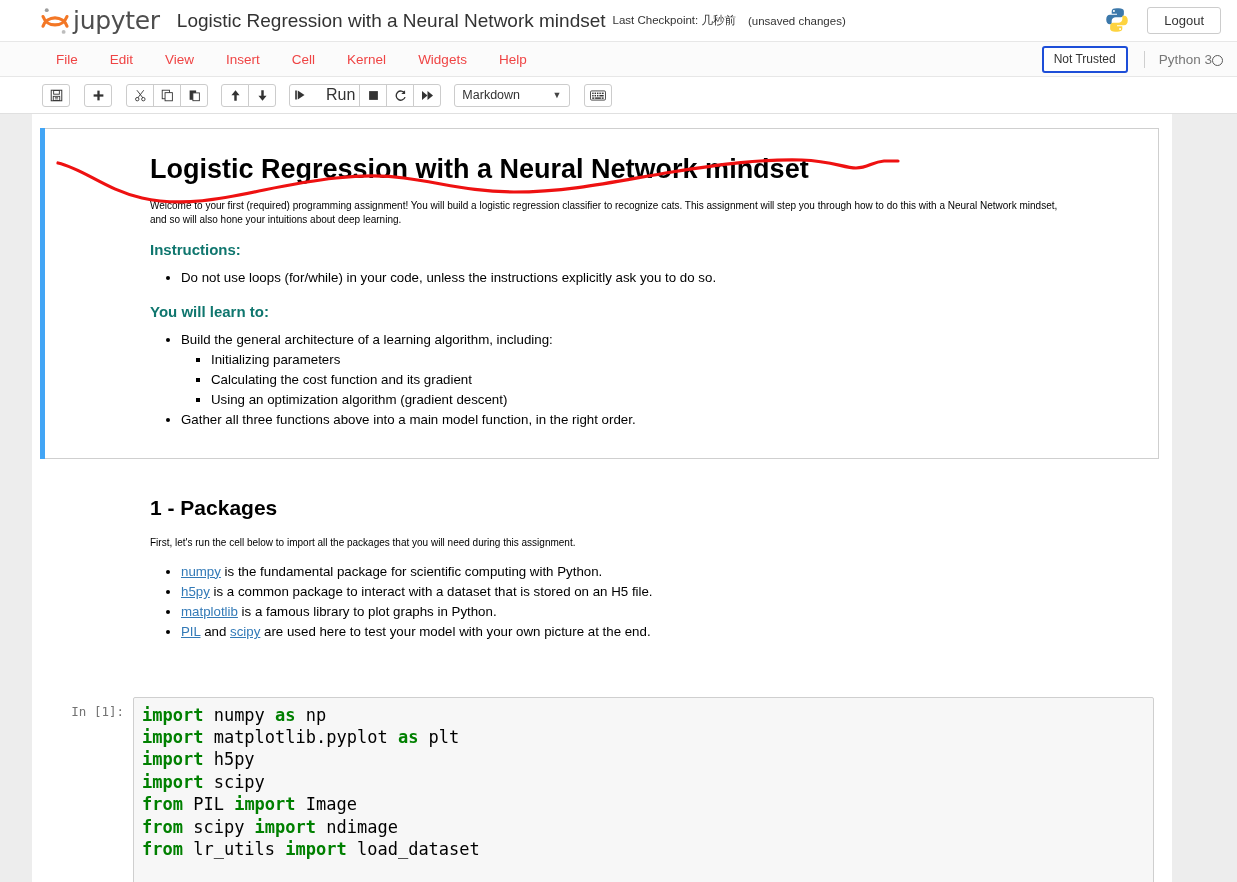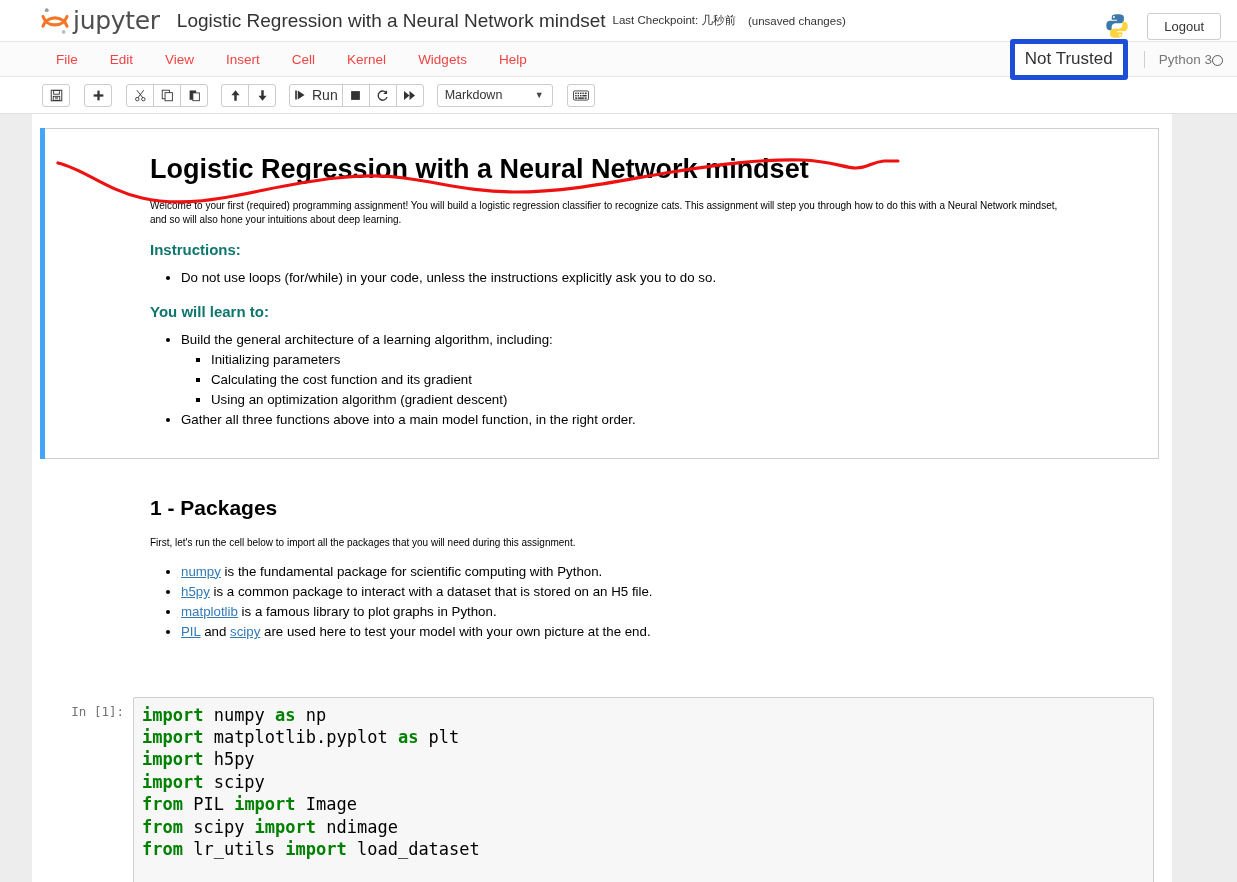--- a/index.html
+++ b/index.html
@@ -47,21 +47,21 @@
   }
   #unsaved {
     font-size: 11.5px;
     color: #333333;
     margin-left: 12px;
     white-space: nowrap;
   }
   #header-right {
     position: absolute;
     right: 16px; top: 0; height: 40px;
-    display: flex; align-items: flex-end; gap: 17px;
+    display: flex; align-items: center; gap: 17px;
   }
   .py-logo { width: 26px; height: 28px; display:block; }
   #logout-btn {
     font-size: 13px;
     color: #333;
     background: #fff;
     border: 1px solid #cccccc;
     border-radius: 3px;
     padding: 6px 16px;
     line-height: 1;
@@ -83,23 +83,23 @@
     color: #ef4444;
     padding: 8px 16px;
     cursor: pointer;
     white-space: nowrap;
   }
   #menubar-right {
     position: absolute; right: 14px; top: 0; height: 35px;
     display: flex; align-items: center;
   }
   #trust-btn {
-    font-size: 17px; color: #333;
+    font-size: 12px; color: #333;
     background: #fff;
-    border: 5px solid #1d4ed8;
+    border: 2px solid #1d4ed8;
     border-radius: 3px;
     padding: 4px 10px;
     line-height: 1.3;
     cursor: pointer;
     font-family: "Liberation Sans", sans-serif;
   }
   #kernel-indicator {
     display:flex; align-items:center; 
     margin-left: 16px;
     border-left: 1px solid #cfcfcf;
@@ -131,21 +131,21 @@
     display: flex; align-items: center; justify-content: center;
     cursor: pointer;
     color: #333;
     padding: 0 4px;
     margin-right: -1px;
   }
   .tb-btn:first-child { border-radius: 3px 0 0 3px; }
   .tb-btn:last-child { border-radius: 0 3px 3px 0; }
   .tb-btn.solo { border-radius: 3px; margin-right: 0; }
   .tb-btn svg { display:block; }
-  .tb-run { min-width: 52px; gap: 6px; font-size: 14px; text-align: center; }
+  .tb-run { min-width: 52px; gap: 20px; font-size: 16px; text-align: center; }
   #celltype-select {
     height: 23px;
     width: 116px;
     border: 1px solid #cccccc;
     border-radius: 3px;
     background: #fff;
     font-size: 12.5px;
     color: #333;
     padding-left: 7px;
     display: flex; align-items: center;

